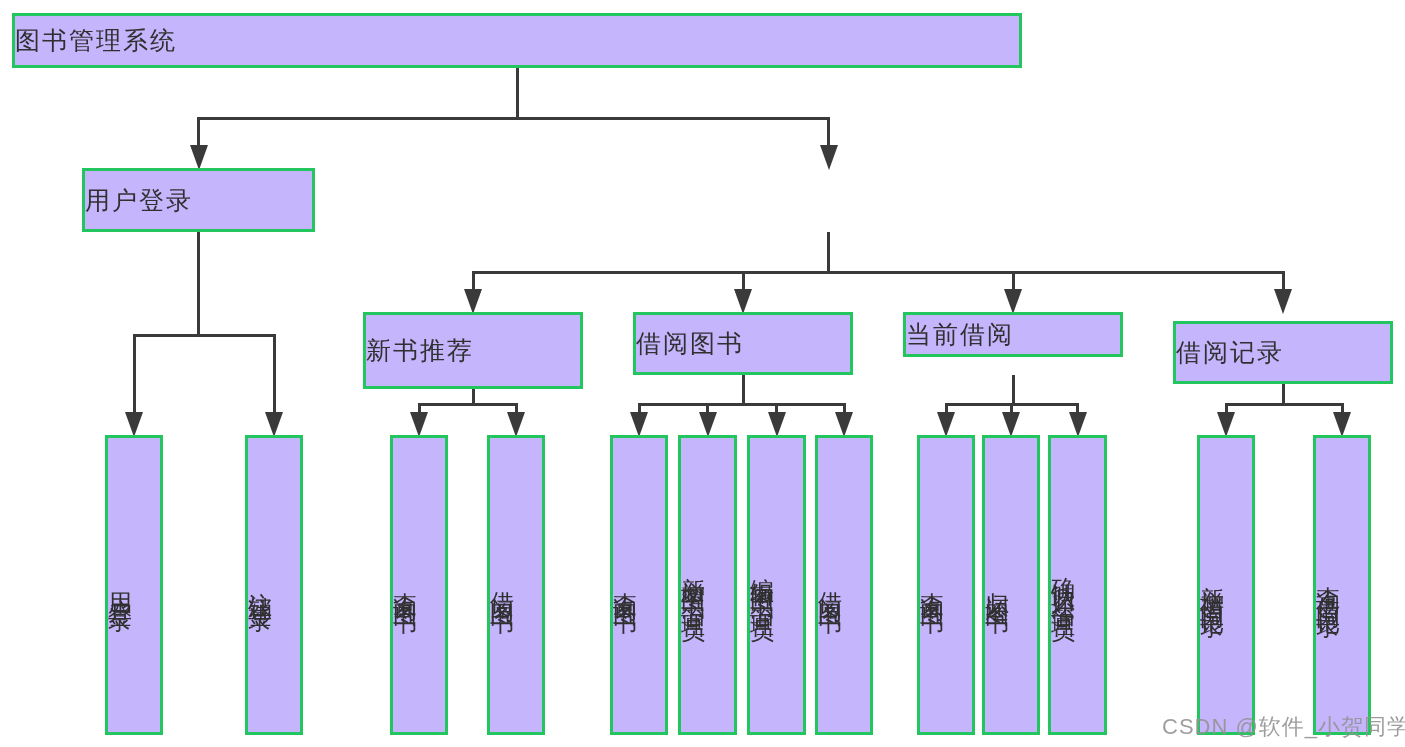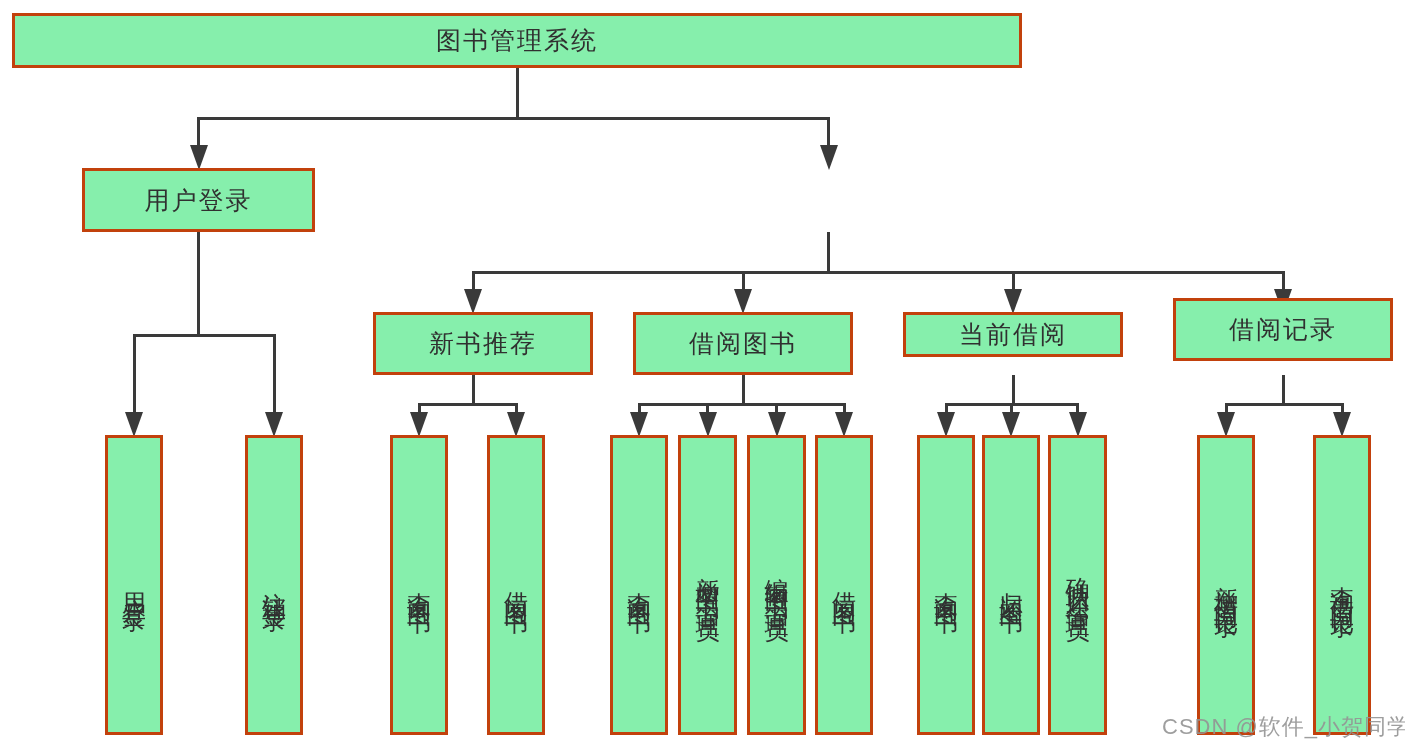--- a/index.html
+++ b/index.html
@@ -11,25 +11,24 @@
   #stage {
     position: relative;
     width: 1405px;
     height: 747px;
     background: #ffffff;
     overflow: hidden;
   }
   .node {
     position: absolute;
     box-sizing: border-box;
-    border: 3px solid #c2410c;
-    background: #86efac;
+    border: 3px solid #22c55e;
+    background: #c4b5fd;
     display: flex;
     align-items: center;
-    justify-content: center;
     z-index: 2;
   }
   .node.h .lbl {
     font-size: 25px;
     letter-spacing: 2px;
     color: #303030;
     white-space: nowrap;
     line-height: 1;
   }
   .node.v .lbl {
@@ -67,30 +66,30 @@
 <body>
 
 <div id="stage">
   <span class="watermark" style="left: 1162px; top: 712px;">CSDN @软件_小贺同学</span>
 <div class="node h" style="left: 12px; top: 13px; width: 1010px; height: 55px;">
       <span class="lbl">图书管理系统</span>
     </div>
     <div class="node h" style="left: 82px; top: 168px; width: 233px; height: 64px;">
       <span class="lbl">用户登录</span>
     </div>
-    <div class="node h" style="left: 373px; top: 312px; width: 220px; height: 63px;">
+    <div class="node h" style="left: 363px; top: 312px; width: 220px; height: 77px;">
       <span class="lbl">新书推荐</span>
     </div>
     <div class="node h" style="left: 633px; top: 312px; width: 220px; height: 63px;">
       <span class="lbl">借阅图书</span>
     </div>
     <div class="node h" style="left: 903px; top: 312px; width: 220px; height: 45px;">
       <span class="lbl">当前借阅</span>
     </div>
-    <div class="node h" style="left: 1173px; top: 298px; width: 220px; height: 63px;">
+    <div class="node h" style="left: 1173px; top: 321px; width: 220px; height: 63px;">
       <span class="lbl">借阅记录</span>
     </div>
     <div class="node v" style="left: 105px; top: 435px; width: 58px; height: 300px;">
       <span class="lbl">用户登录</span>
     </div>
     <div class="node v" style="left: 245px; top: 435px; width: 58px; height: 300px;">
       <span class="lbl">注销登录</span>
     </div>
     <div class="node v" style="left: 390px; top: 435px; width: 58px; height: 300px;">
       <span class="lbl">查询图书</span>

